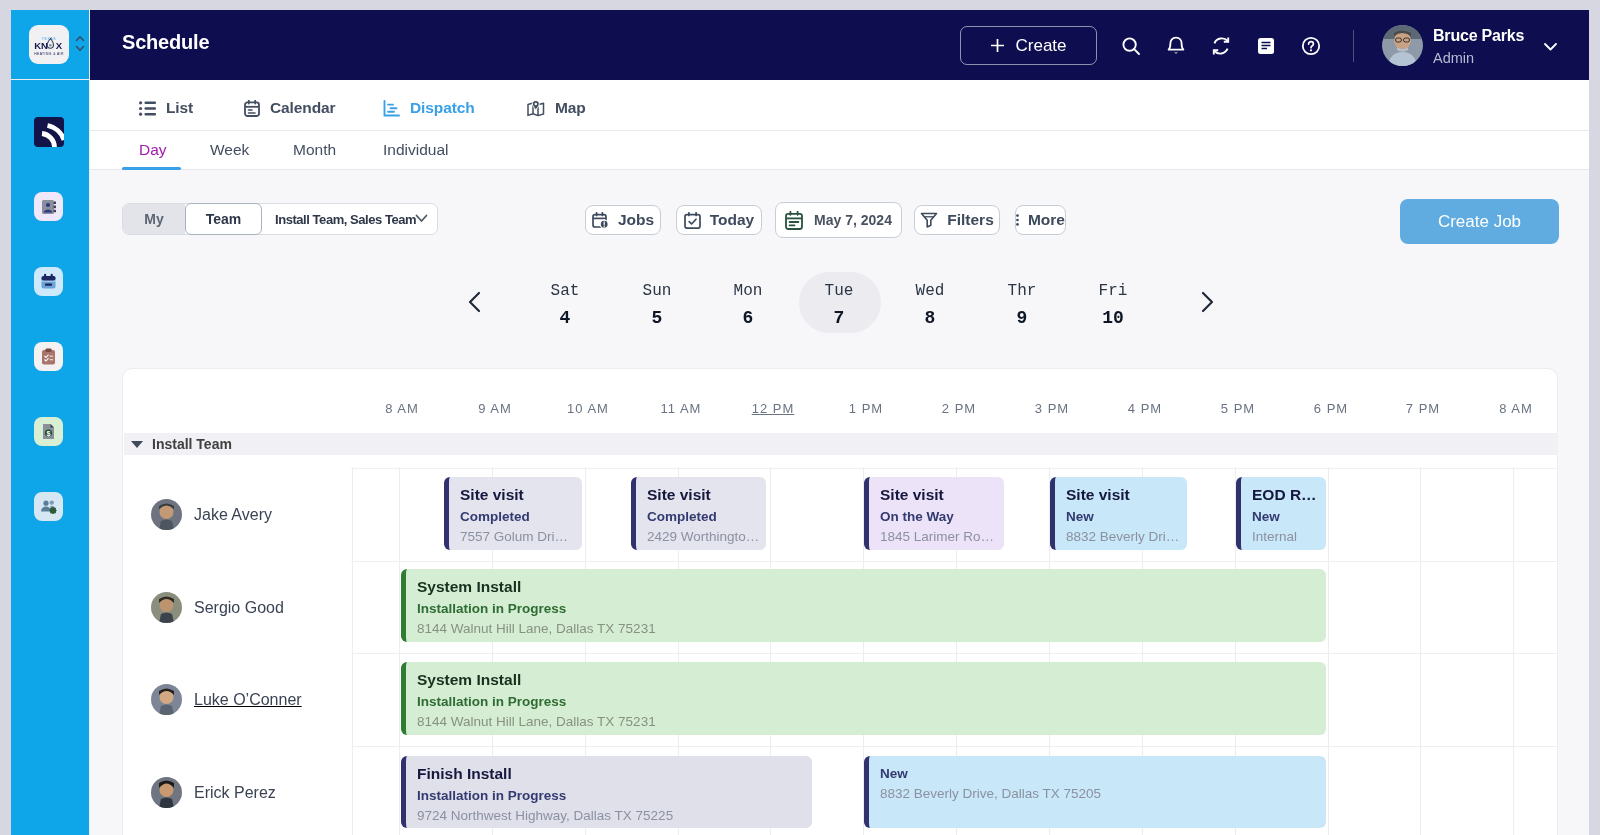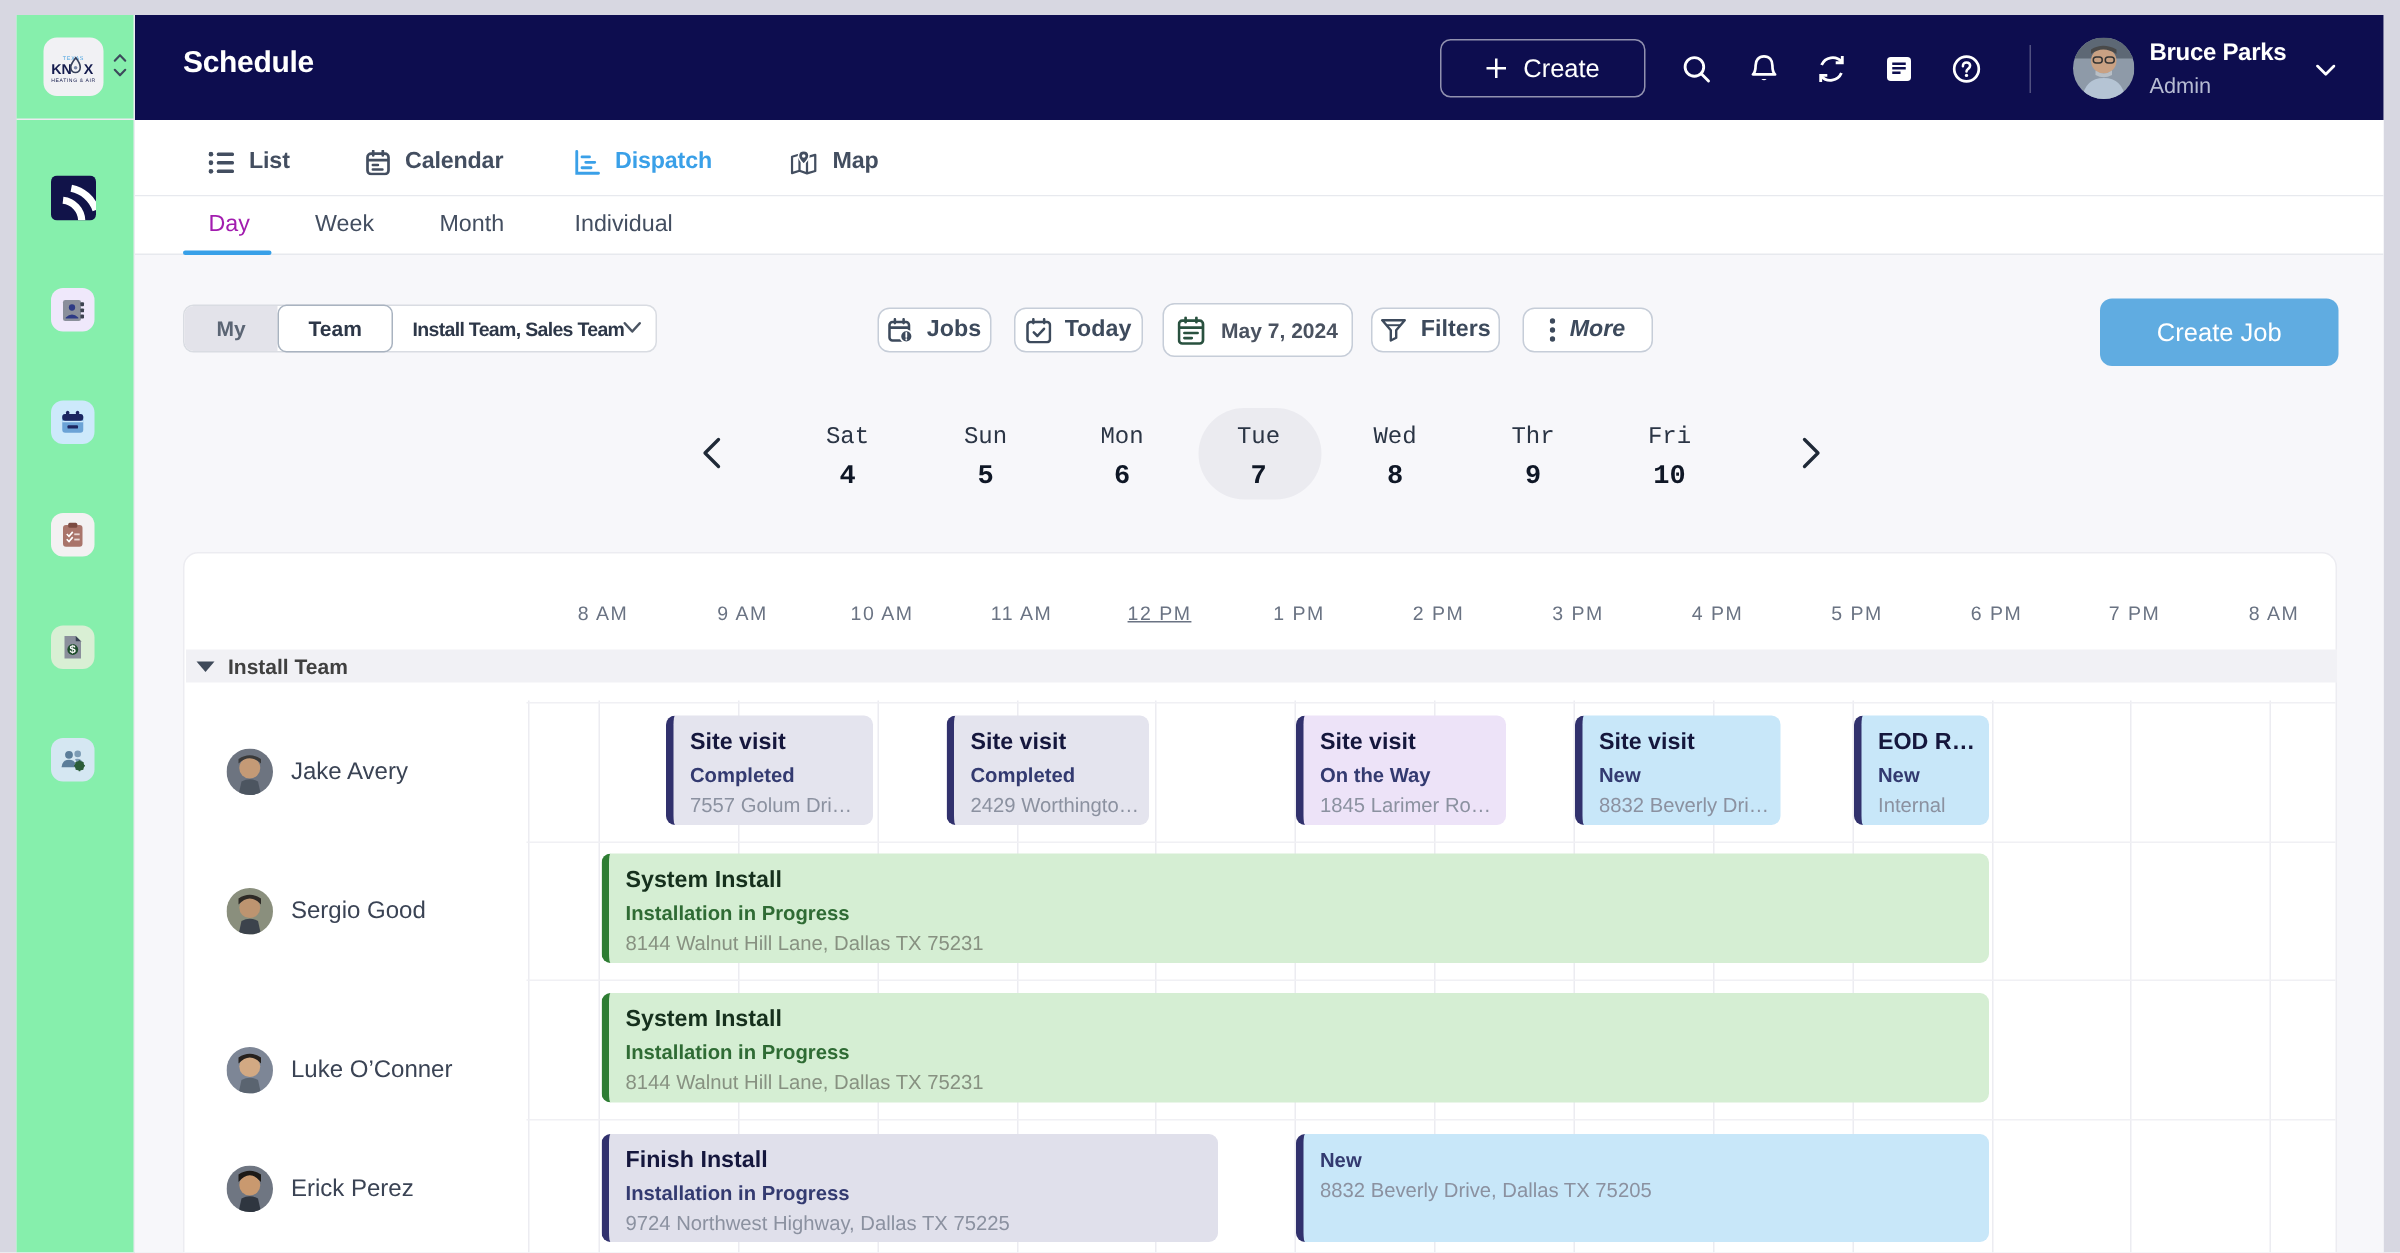--- a/index.html
+++ b/index.html
@@ -1,21 +1,21 @@
 <!DOCTYPE html>
 <html><head>
 <meta charset="utf-8">
 <style>
 * { margin:0; padding:0; box-sizing:border-box; }
 html,body { width:1600px; height:835px; overflow:hidden; }
 body { background:#d7d7e1; font-family:"Liberation Sans", sans-serif; position:relative; }
 .abs { position:absolute; }
 #app { position:absolute; left:11px; top:10px; width:1578px; height:825px; background:#fff; }
 
-#sidebar { position:absolute; left:0; top:0; width:79px; height:825px; background:#86efac; border-right:1px solid #ececf1; }
+#sidebar { position:absolute; left:0; top:0; width:79px; height:825px; background:#0ea5e9; border-right:1px solid #ececf1; }
 #logoBox { position:absolute; left:18px; top:15px; width:40px; height:39px; background:#f1f1f4; border-radius:9px; text-align:center; }
 #sideSep { position:absolute; left:0; top:69px; width:79px; border-top:1px solid #ebebf0; }
 .sicon { position:absolute; left:23px; width:29px; height:29px; border-radius:8px; display:flex; align-items:center; justify-content:center; }
 
 #header { position:absolute; left:79px; top:0; width:1499px; height:70px; background:#0d0d4f;padding-left:36px; }
 #hTitle { position:absolute; left:32px; top:21px; color:#fff; font-size:20px; font-weight:bold; letter-spacing:-0.2px; }
 #createBtn { position:absolute; left:870px; top:16px; width:137px; height:39px; border:1px solid rgba(255,255,255,0.55); border-radius:7px; color:#fff; font-size:17px; display:flex; align-items:center; justify-content:center; gap:10px; }
 .hicon { position:absolute; top:26px; width:20px; height:20px; }
 #hDivider { position:absolute; left:1263px; top:20px; height:32px; border-left:1px solid rgba(255,255,255,0.28); }
 #hAvatar { position:absolute; left:1292px; top:15px; width:41px; height:41px; border-radius:50%; overflow:hidden; }
@@ -196,21 +196,21 @@
         </svg>
       <span>May 7, 2024</span>
     </div>
     <div class="btn" style="left:824px; top:35px; width:86px; height:30px;">
       <svg width="18" height="16" viewBox="0 0 18 16">
           <path d="M1.5 1.5 L16.5 1.5 L10.8 8.2 L10.8 13.2 L7.2 15 L7.2 8.2 Z" fill="none" stroke="#3d4a5c" stroke-width="1.6" stroke-linejoin="round"></path>
           <path d="M4.5 4.8 L13.5 4.8" stroke="#3d4a5c" stroke-width="1.3"></path>
         </svg>
       <span>Filters</span>
     </div>
-    <div class="btn" style="left:925px; top:35px; width:87px; height:30px; font-style:italic;">
+    <div class="btn" style="left:925px; top:35px; width:51px; height:30px; ">
       <svg width="4" height="16" viewBox="0 0 4 16">
           <circle cx="2" cy="2" r="1.8" fill="#3d4a5c"></circle>
           <circle cx="2" cy="8" r="1.8" fill="#3d4a5c"></circle>
           <circle cx="2" cy="14" r="1.8" fill="#3d4a5c"></circle>
         </svg>
       <span>More</span>
     </div>
     <div id="createJob">Create Job</div>
 
     <div id="selPill"></div>
@@ -311,21 +311,21 @@
             </defs>
             <g clip-path="url(#av2)">
               <rect width="31" height="31" fill="#8a8f7d"></rect>
               <circle cx="15.5" cy="13" r="7" fill="#bd9470"></circle>
               <path d="M8 11 Q15.5 3 23 11 L23 7 Q15.5 2 8 7 Z" fill="#2e2a26"></path>
               <path d="M10 22 Q15.5 19 21 22 L23 31 L8 31 Z" fill="#3c434c"></path>
             </g>
           </svg>
         <div class="nm">Sergio Good</div>
       </div>
-      <div class="rowName" style="top:329px;">
+      <div class="rowName" style="top:315px;text-decoration:underline;">
         <svg width="31" height="31" viewBox="0 0 31 31">
             <defs>
               <clipPath id="av3">
                 <circle cx="15.5" cy="15.5" r="15.5"></circle>
               </clipPath>
             </defs>
             <g clip-path="url(#av3)">
               <rect width="31" height="31" fill="#7d8696"></rect>
               <circle cx="15.5" cy="13" r="7" fill="#d2a983"></circle>
               <path d="M8 11 Q15.5 3 23 11 L23 7 Q15.5 2 8 7 Z" fill="#26211d"></path>

